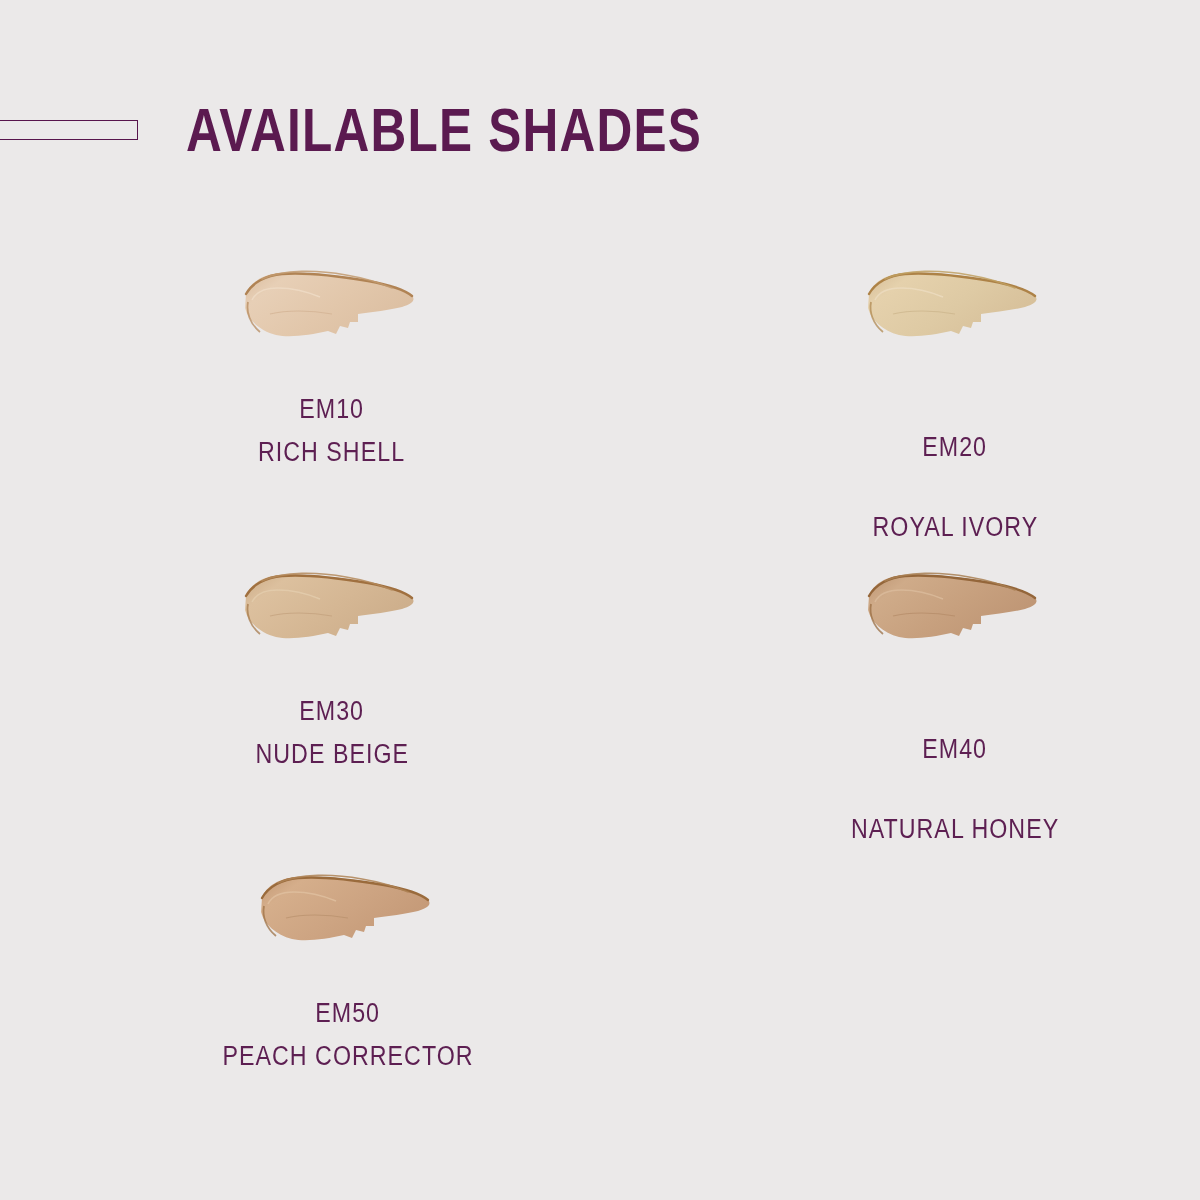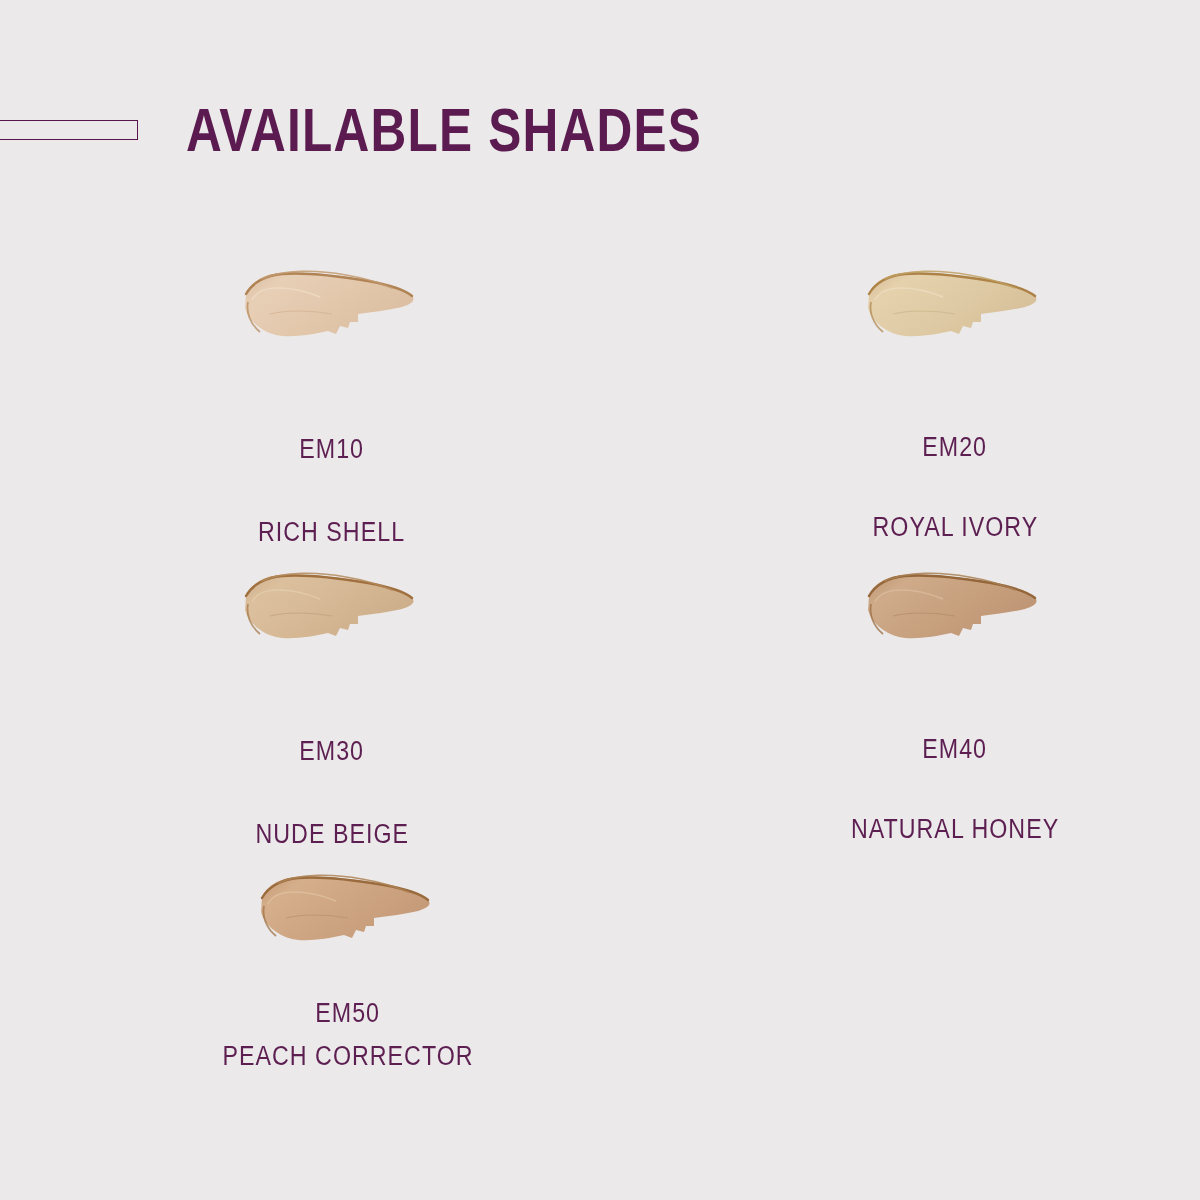--- a/index.html
+++ b/index.html
@@ -94,21 +94,21 @@
     font-family: "Liberation Sans Narrow", "Liberation Sans", sans-serif;
     font-size: 27px;
     line-height: 30px;
     font-weight: 400;
     letter-spacing: 1.2px;
     transform: scaleX(0.86);
     white-space: nowrap;
   }
 
   
-  .shade-card.col-left  { padding-left: 64px; gap: 40px; }
+  .shade-card.col-left  { padding-left: 64px; }
   .shade-card.col-right { padding-left: 110px; justify-content: space-between; }
   .shade-card.row-3     { padding-left: 96px; }
 </style>
 </head>
 <body>
 
 <div class="header">
   <div class="deco-rule"></div>
   <h1 class="page-title">AVAILABLE SHADES</h1>
 </div>

